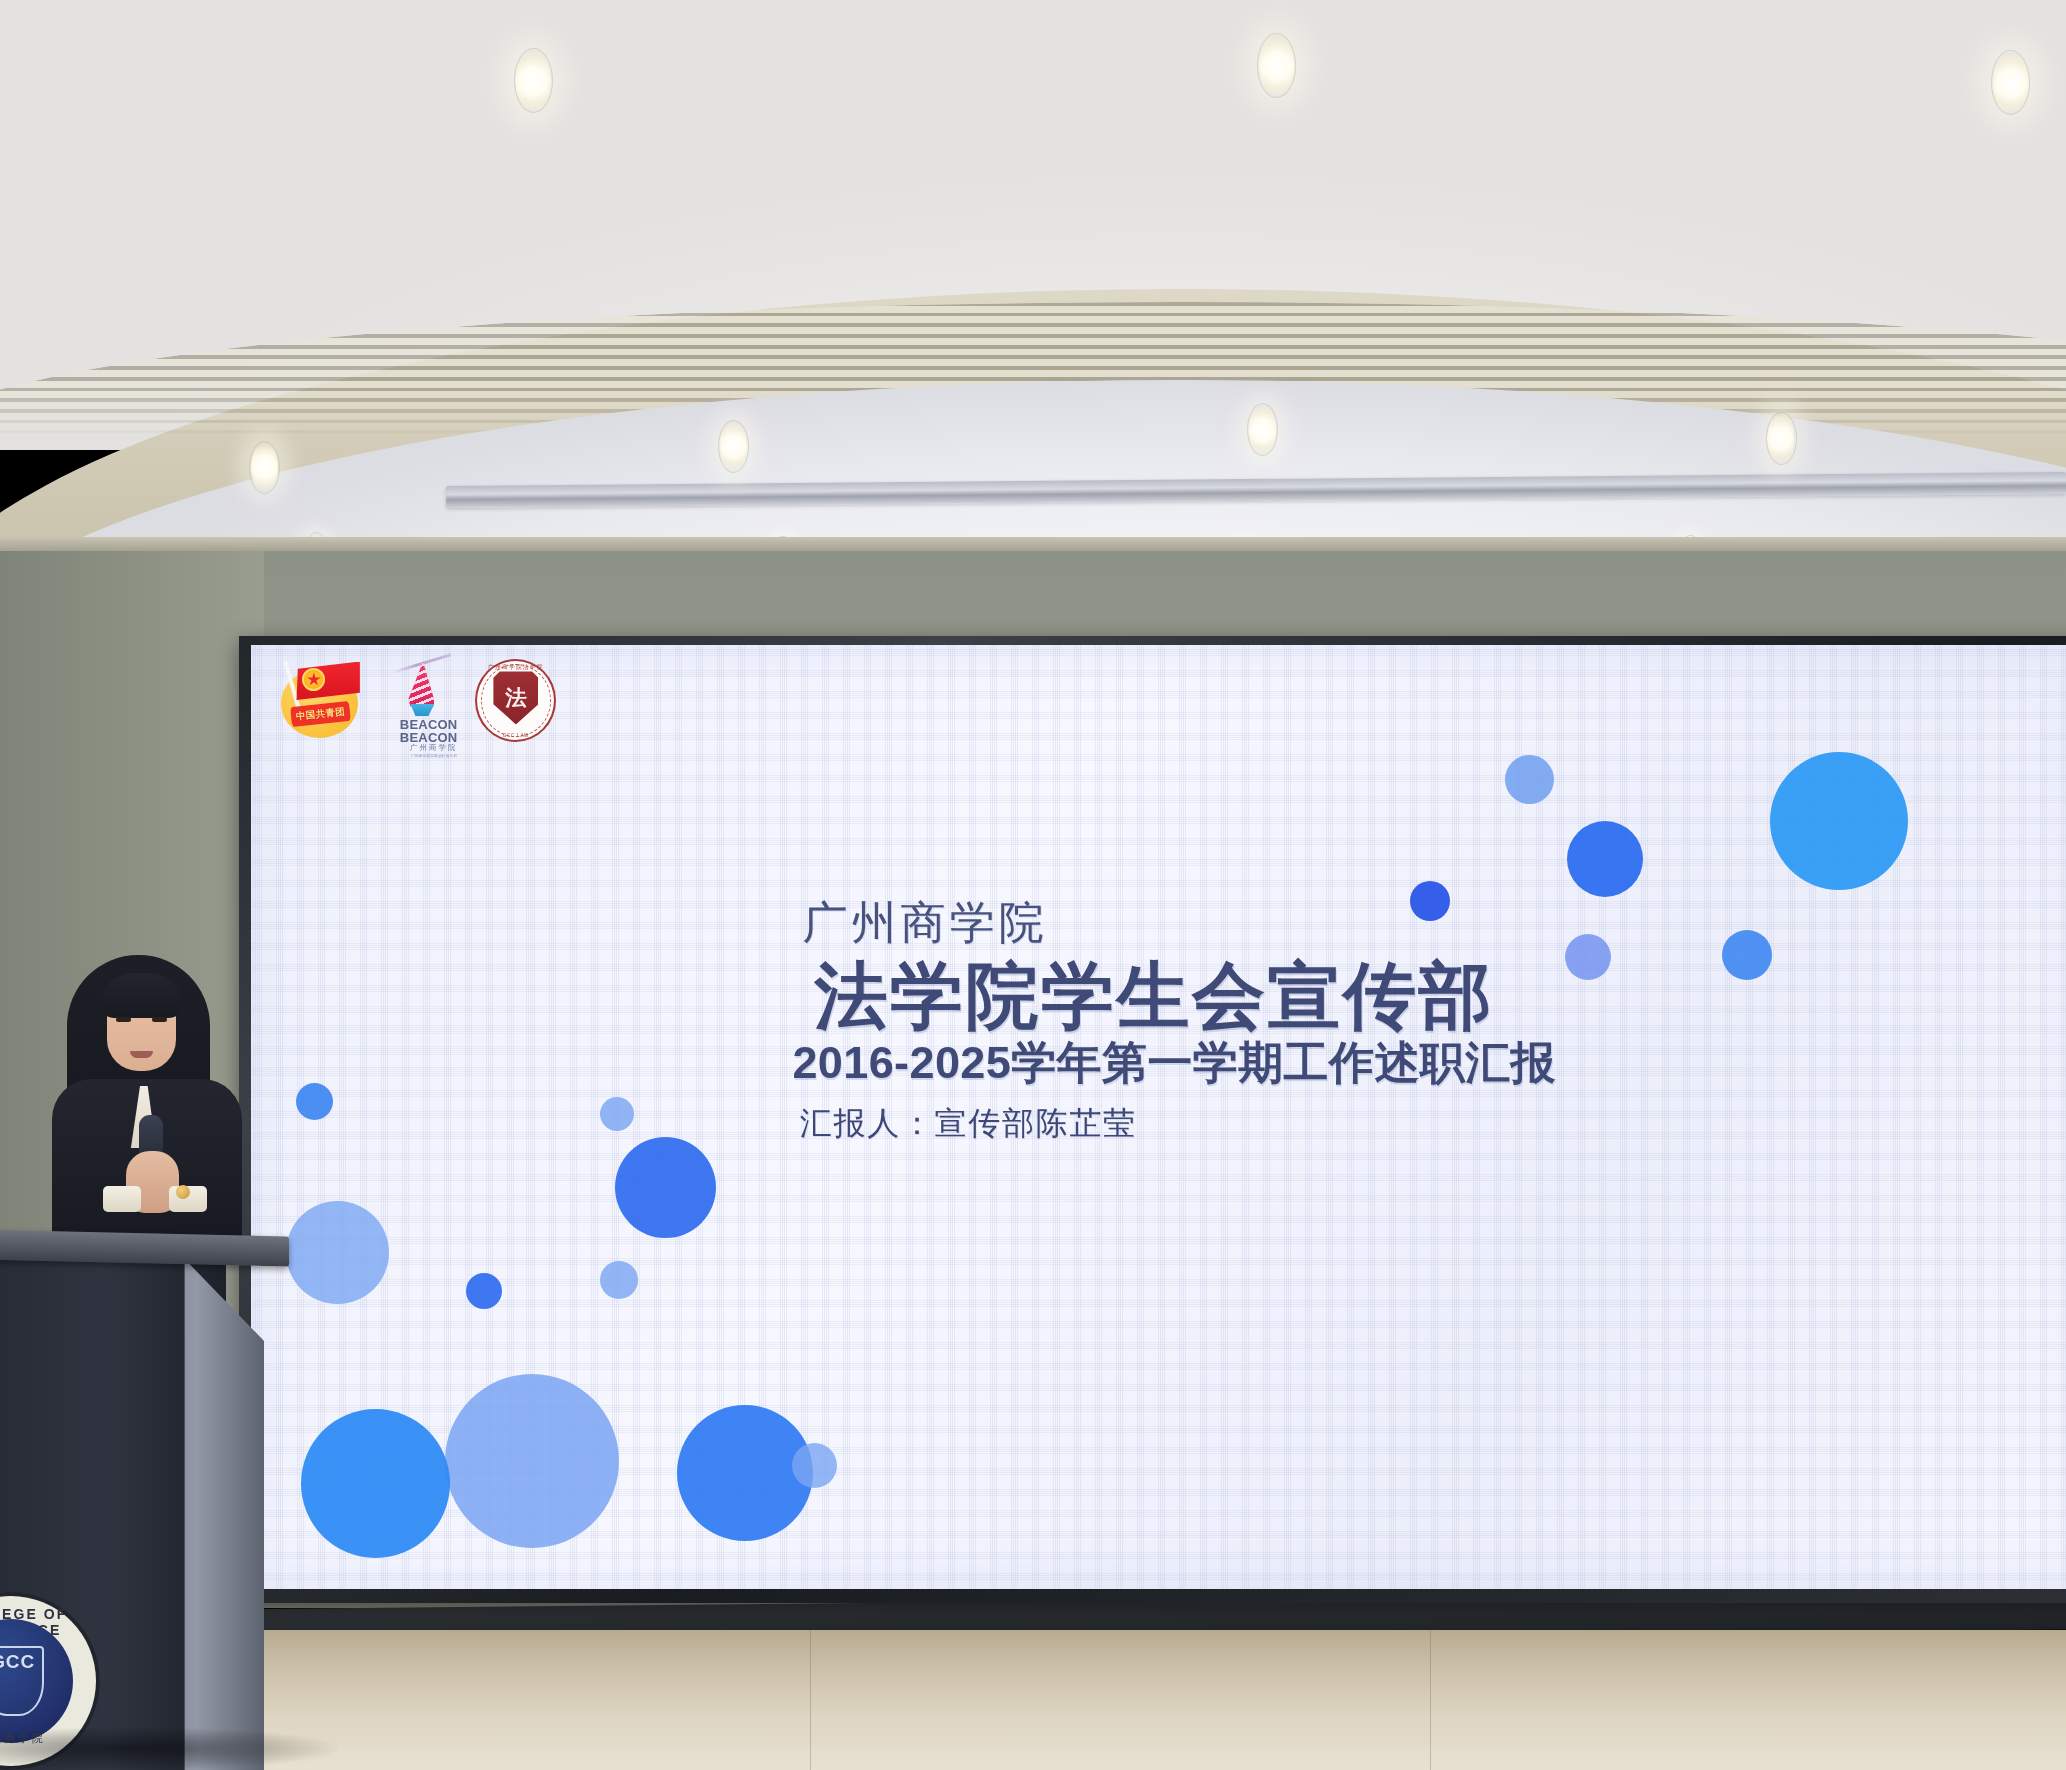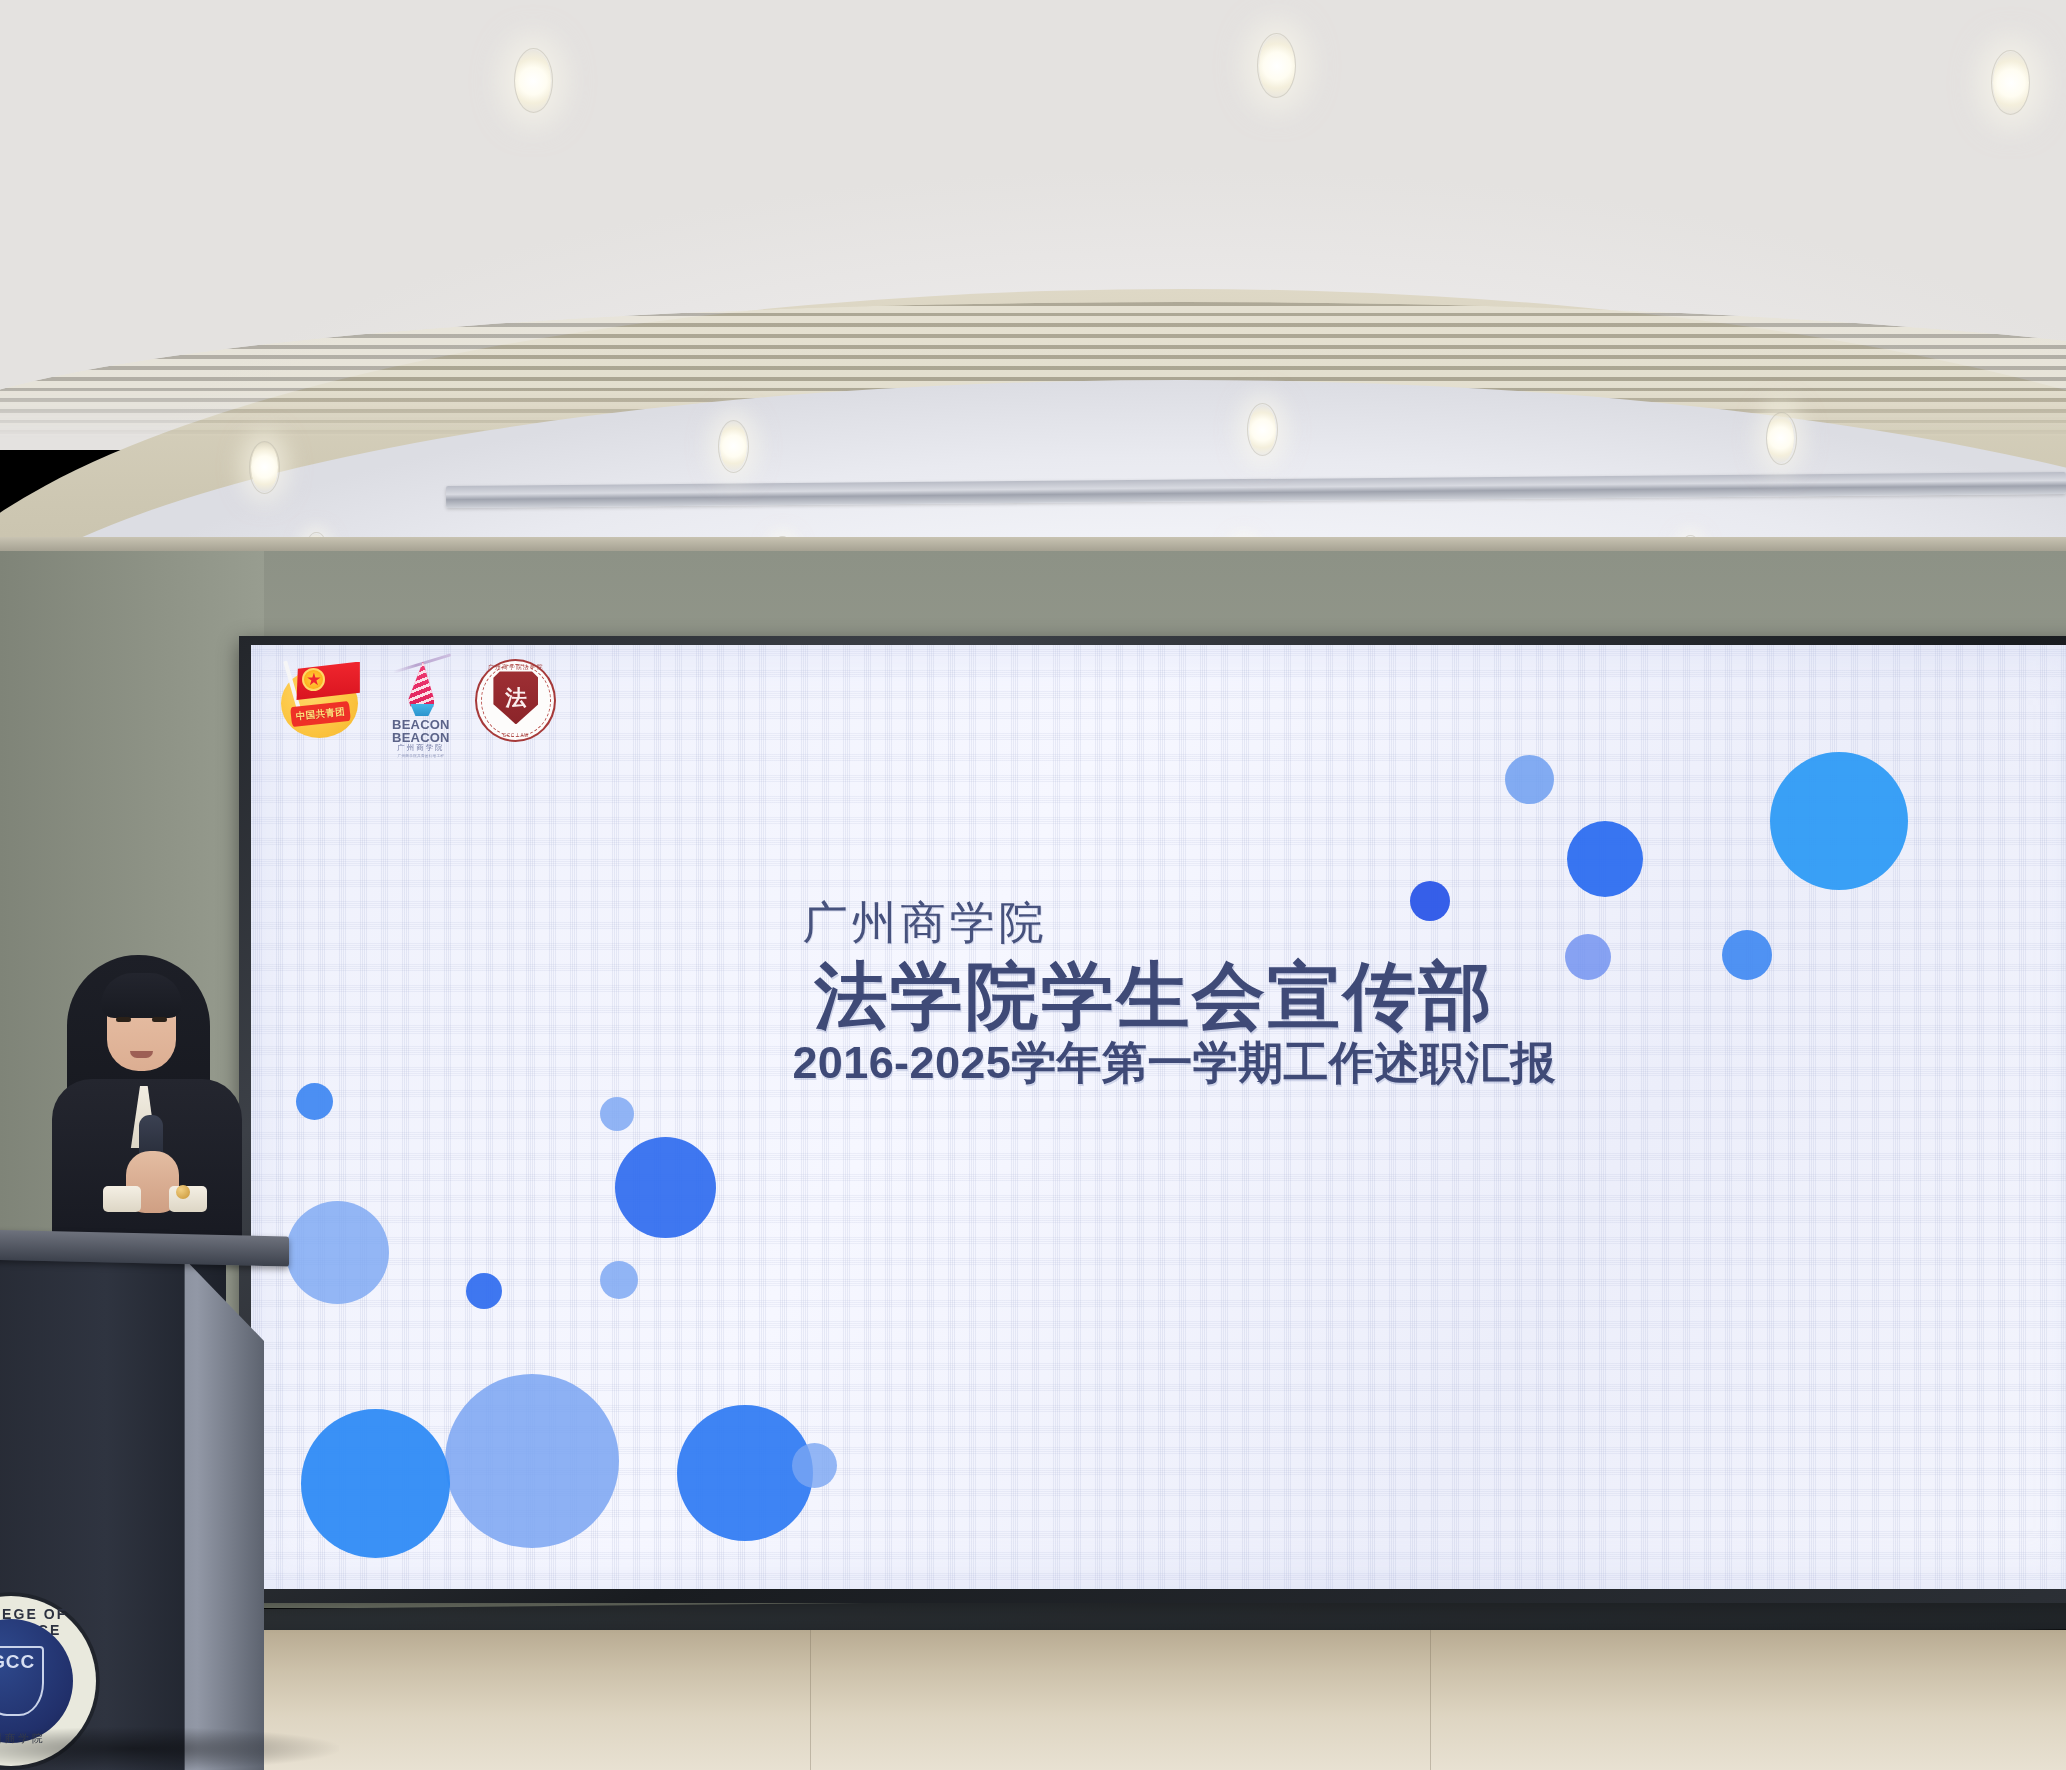--- a/index.html
+++ b/index.html
@@ -128,21 +128,21 @@
   }
   .cyl-band{
     position:absolute; left:14px; top:45px; width:59px; height:20px;
     background:#ef3127; border-radius:2.5px/5.8px;
     transform:rotate(-6deg);
     display:flex; align-items:center; justify-content:center;
     color:#ffe07a; font-size:9.5px; font-weight:700; letter-spacing:0.4px;
     text-shadow:0 0.4px 0 rgba(130,10,10,.5);
   }
 
-  .logo-beacon{ position:relative; width:73px; height:87px; text-align:center; }
+  .logo-beacon{ position:relative; width:73px; height:87px; text-align:right; }
   .beacon-sail{
     position:absolute; left:24px; top:2.5px; width:26px; height:45px;
     background:linear-gradient(#ef3d74,#e0215c);
     clip-path:polygon(56% 0%, 100% 86%, 100% 100%, 8% 100%, 0% 84%);
   }
   .beacon-stripe{
     position:absolute; left:24px; top:2.5px; width:26px; height:45px;
     background:repeating-linear-gradient(-22deg, rgba(255,255,255,.85) 0 2.9px, transparent 2.9px 7px);
     clip-path:polygon(56% 0%, 100% 86%, 100% 100%, 8% 100%, 0% 84%);
   }
@@ -417,20 +417,21 @@
           <div class="law-top-text">广州商学院法学院</div>
           <div class="law-shield">法</div>
           <div class="law-bot-text">GCC  LAW</div>
         </div>
       </div>
 
       <div class="slide-text">
         <div class="t-school">广州商学院</div>
         <div class="t-main">法学院学生会宣传部</div>
         <div class="t-sub">2016-2025学年第一学期工作述职汇报</div>
+        <div class="t-presenter">汇报人：宣传部陈芷莹</div>
       </div>
 
     </div>
   </div>
 
   <div class="presenter">
     <div class="p-hair-back"></div>
     <div class="p-face"></div>
     <div class="p-fringe"></div>
     <div class="p-eye" style="left:71px"></div>

